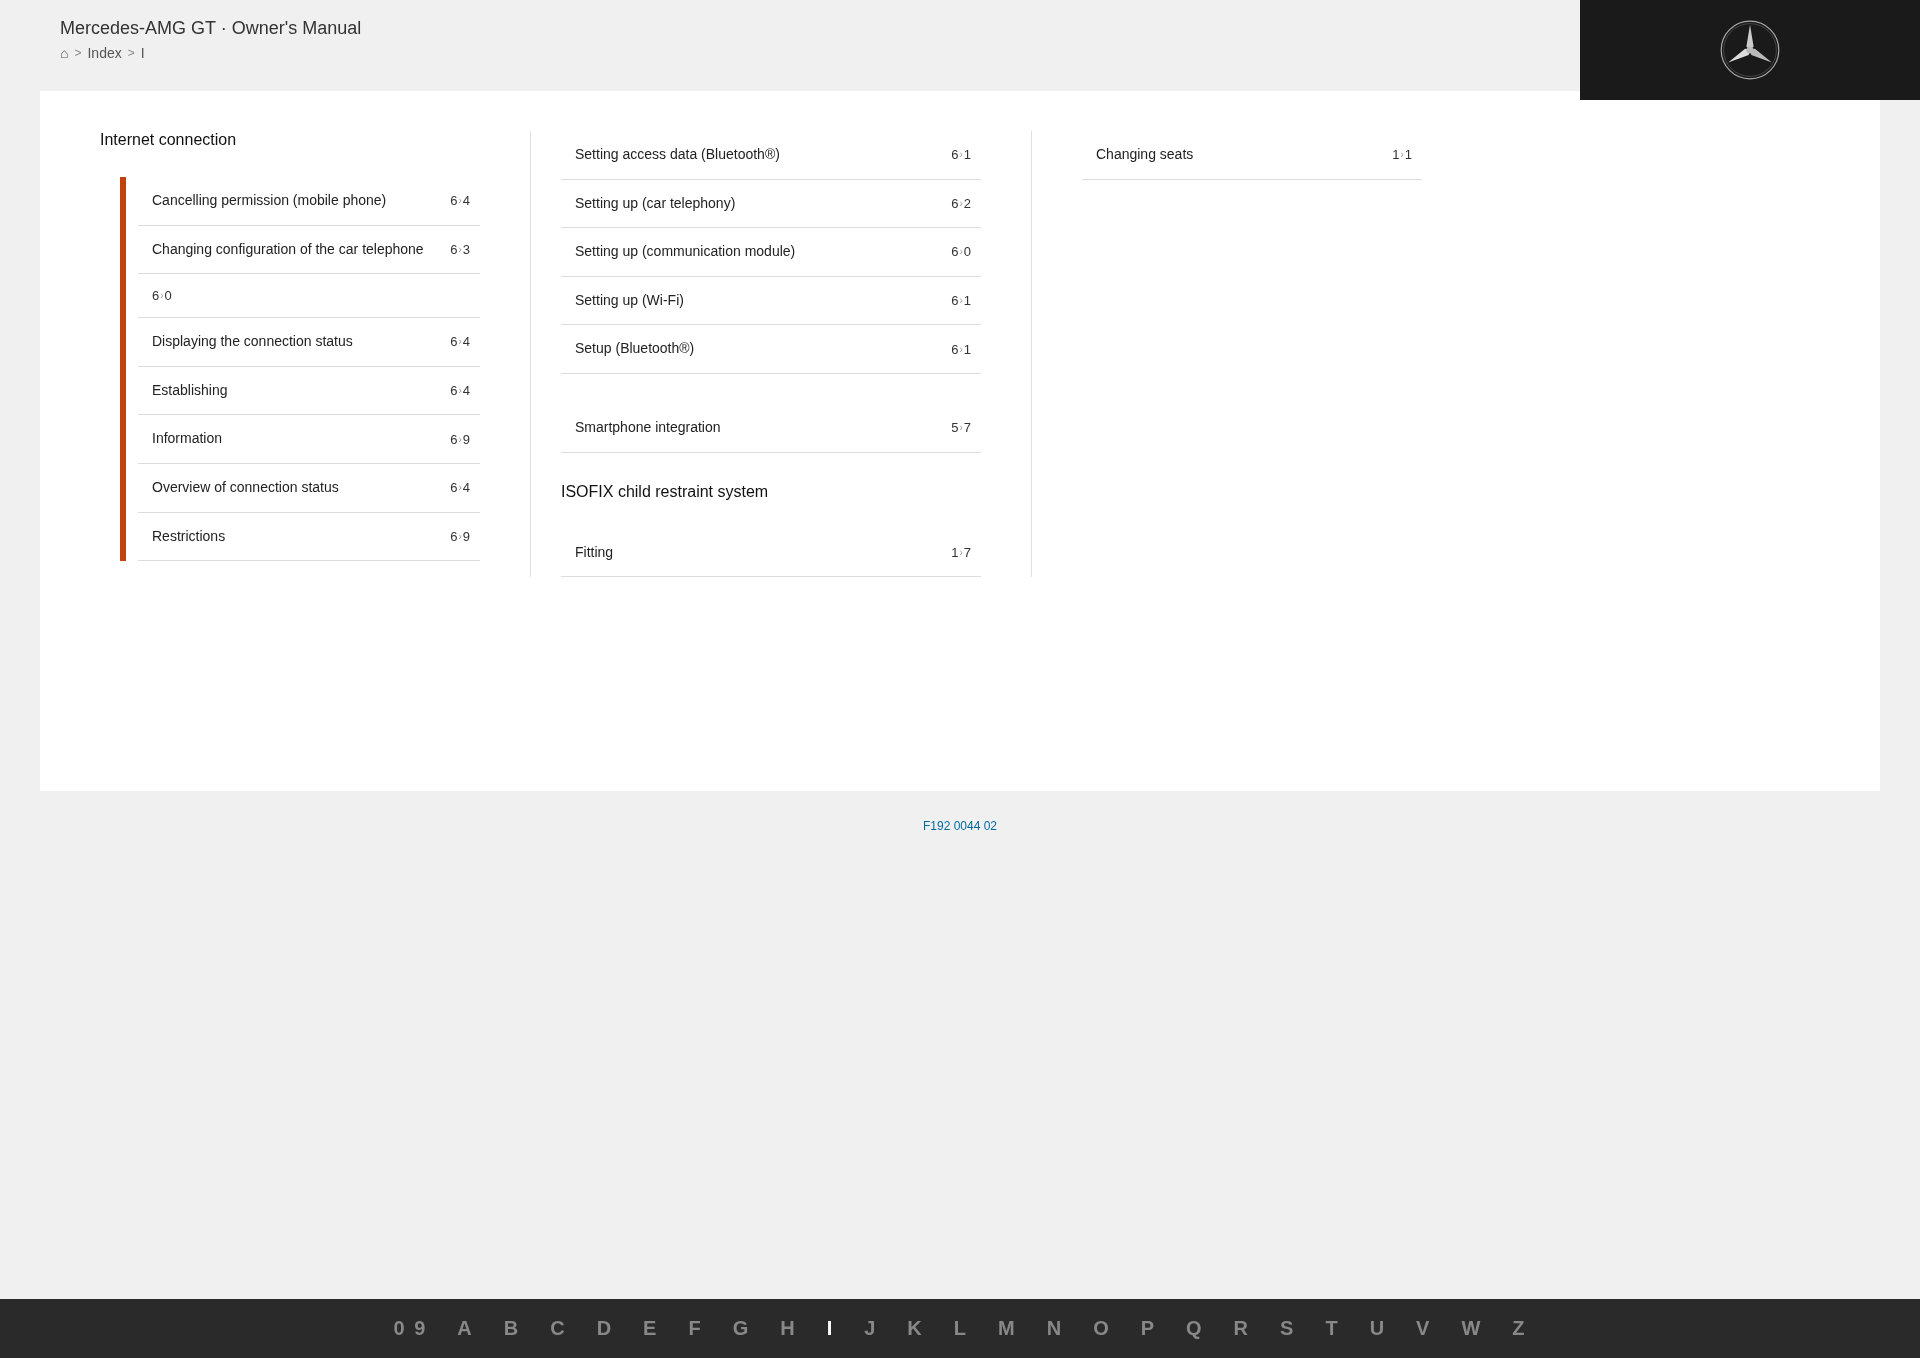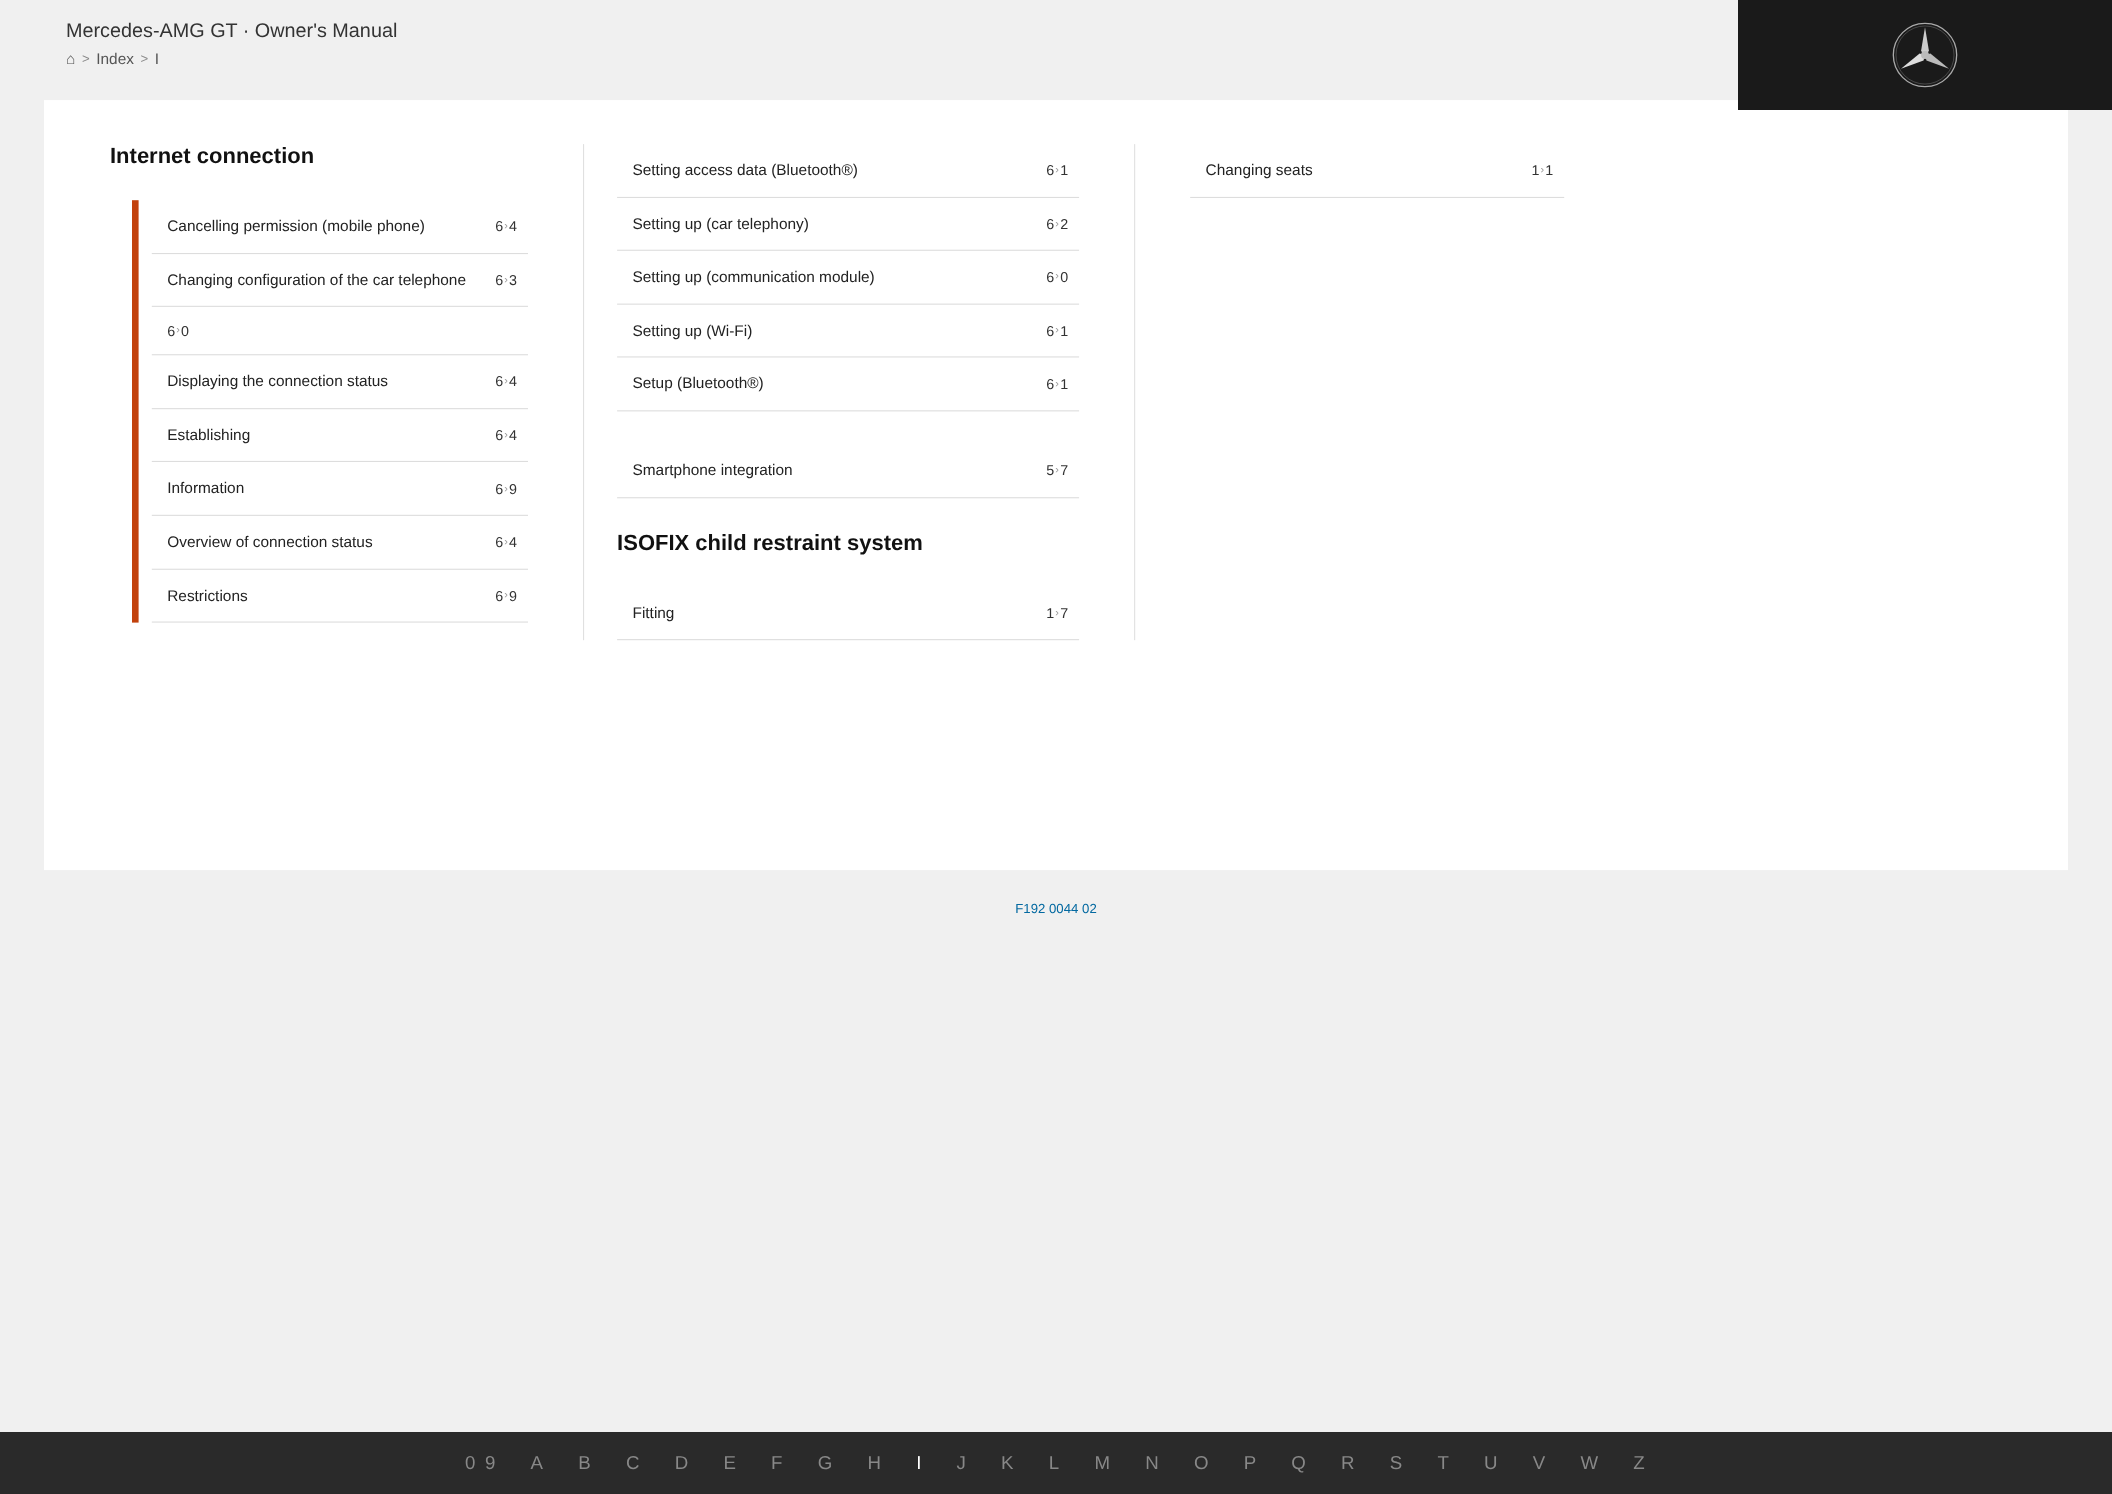--- a/index.html
+++ b/index.html
@@ -71,22 +71,22 @@
     .col {
       flex: 1;
       padding-right: 20px;
     }
     .col:not(:last-child) {
       border-right: none;
     }
 
     
     .section-heading {
-      font-weight: bold;
-      font-size: 20px;
+      font-weight: normal;
+      font-size: 16px;
       color: #111;
       margin-bottom: 20px;
       padding-bottom: 8px;
     }
 
     
     .index-item {
       display: flex;
       justify-content: space-between;
       align-items: center;
@@ -140,22 +140,22 @@
       justify-content: center;
       align-items: center;
       gap: 30px;
       position: fixed;
       bottom: 0;
       left: 0;
       right: 0;
     }
     .footer-letter {
       color: #888;
-      font-size: 17px;
-      font-weight: normal;
+      font-size: 20px;
+      font-weight: bold;
       cursor: pointer;
       letter-spacing: 2px;
     }
     .footer-letter.current {
       color: white;
     }
 
     
     .footer-center-text {
       color: #0369a1;

